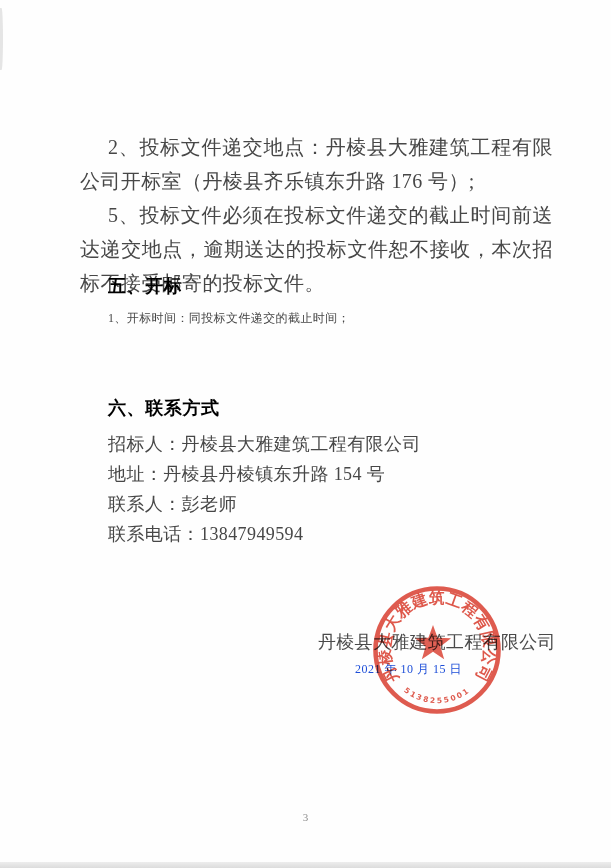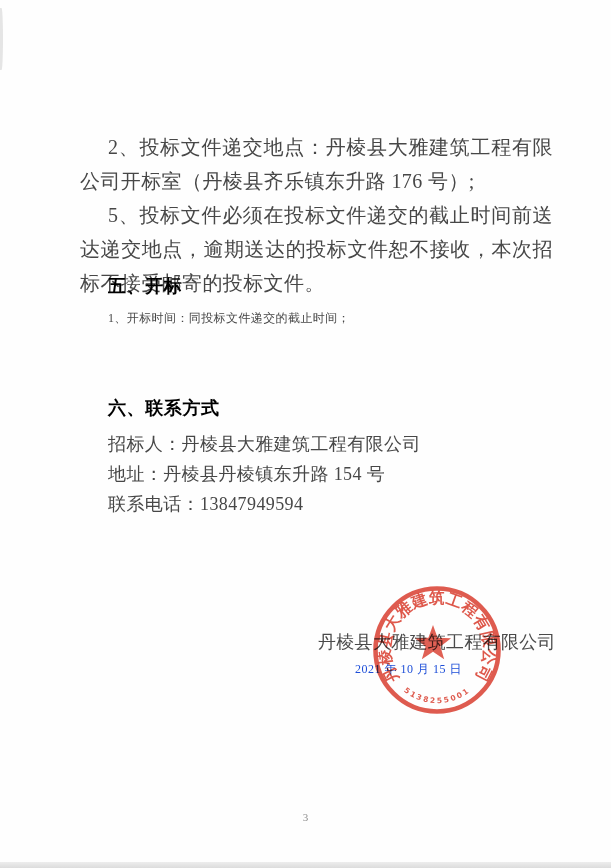--- a/index.html
+++ b/index.html
@@ -139,20 +139,21 @@
 
   <div class="open-items">
     <div>1、开标时间：同投标文件递交的截止时间；</div>
   </div>
 
   <div class="sec-heading h-contact">六、联系方式</div>
 
   <div class="contact-lines">
     <div>招标人：丹棱县大雅建筑工程有限公司</div>
     <div>地址：丹棱县丹棱镇东升路 154 号</div>
+    <div>联系人：彭老师</div>
     <div>联系电话：13847949594</div>
   </div>
 
   <div class="sig-company">丹棱县大雅建筑工程有限公司</div>
 
   <div class="sig-date">2021 年 10 月 15 日</div>
 
   <svg class="seal" viewBox="0 0 140 140" xmlns="http://www.w3.org/2000/svg">
     <defs>
       <path id="ringPath" d="M 29.3 93.5 A 47 47 0 1 1 110.7 93.5" fill="none"></path>

